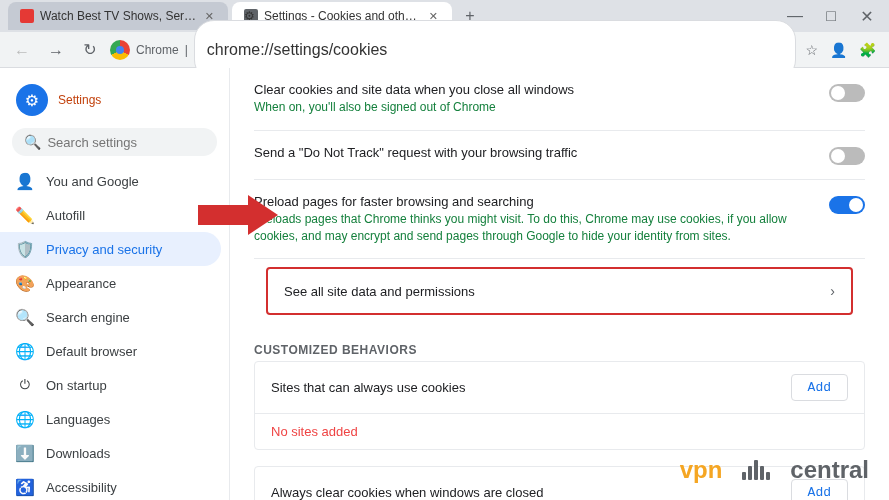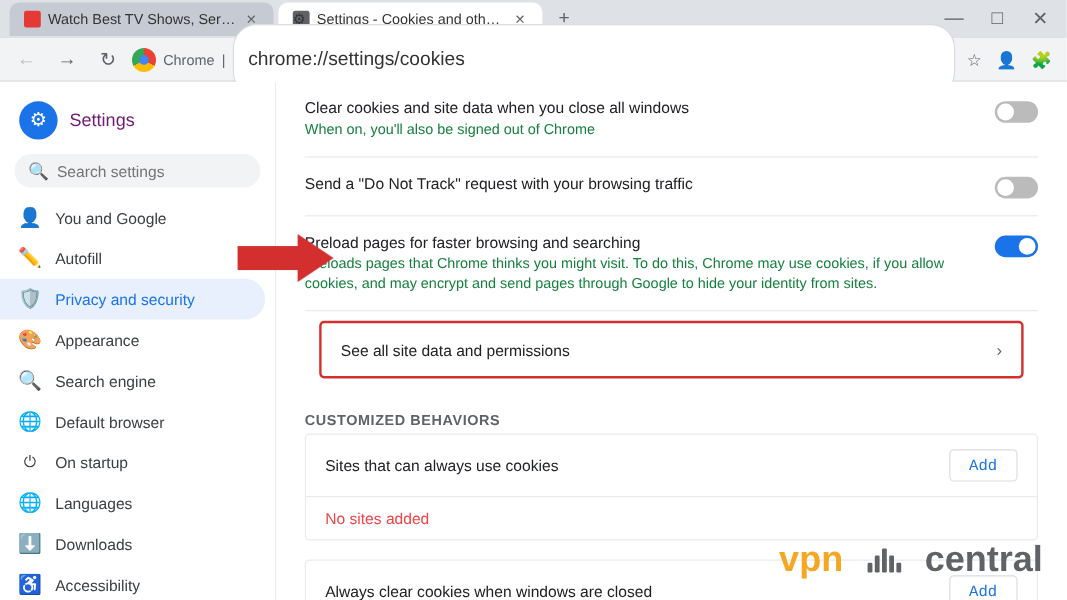--- a/index.html
+++ b/index.html
@@ -69,21 +69,21 @@
       border-right: 1px solid #e8eaed;
       padding: 8px 0;
       overflow-y: auto;
       flex-shrink: 0;
     }
     .sidebar-header {
       display: flex; align-items: center; gap: 10px;
       padding: 8px 16px 12px 16px;
     }
     .settings-icon-circle { width: 32px; height: 32px; border-radius: 50%; background: #1a73e8; display: flex; align-items: center; justify-content: center; }
-    .settings-title { font-size: 15px; font-weight: 400; color: #701a75; }
+    .settings-title { font-size: 12px; font-weight: 400; color: #c2410c; }
 
     .search-bar-sidebar {
       margin: 0 12px 8px 12px;
       display: flex; align-items: center;
       background: #f1f3f4; border-radius: 20px;
       padding: 6px 12px; gap: 6px;
     }
     .search-bar-sidebar input {
       border: none; background: transparent; outline: none;
       font-size: 13px; color: #333; flex: 1;
@@ -180,21 +180,21 @@
     }
 
     
     .watermark {
       position: absolute;
       bottom: 16px;
       right: 20px;
       display: flex;
       align-items: center;
       gap: 18px;
-      font-size: 30px;
+      font-size: 24px;
       font-weight: 700;
     }
     .vpn-text { color: #f5a623; }
     .bars-icon { color: #5f6368; font-size: 24px; display: flex; align-items: flex-end; gap: 2px; margin: 0 2px; }
     .bar { background: #5f6368; width: 4px; border-radius: 1px; }
     .central-text { color: #5f6368; }
   </style>
 </head>
 <body>
 

